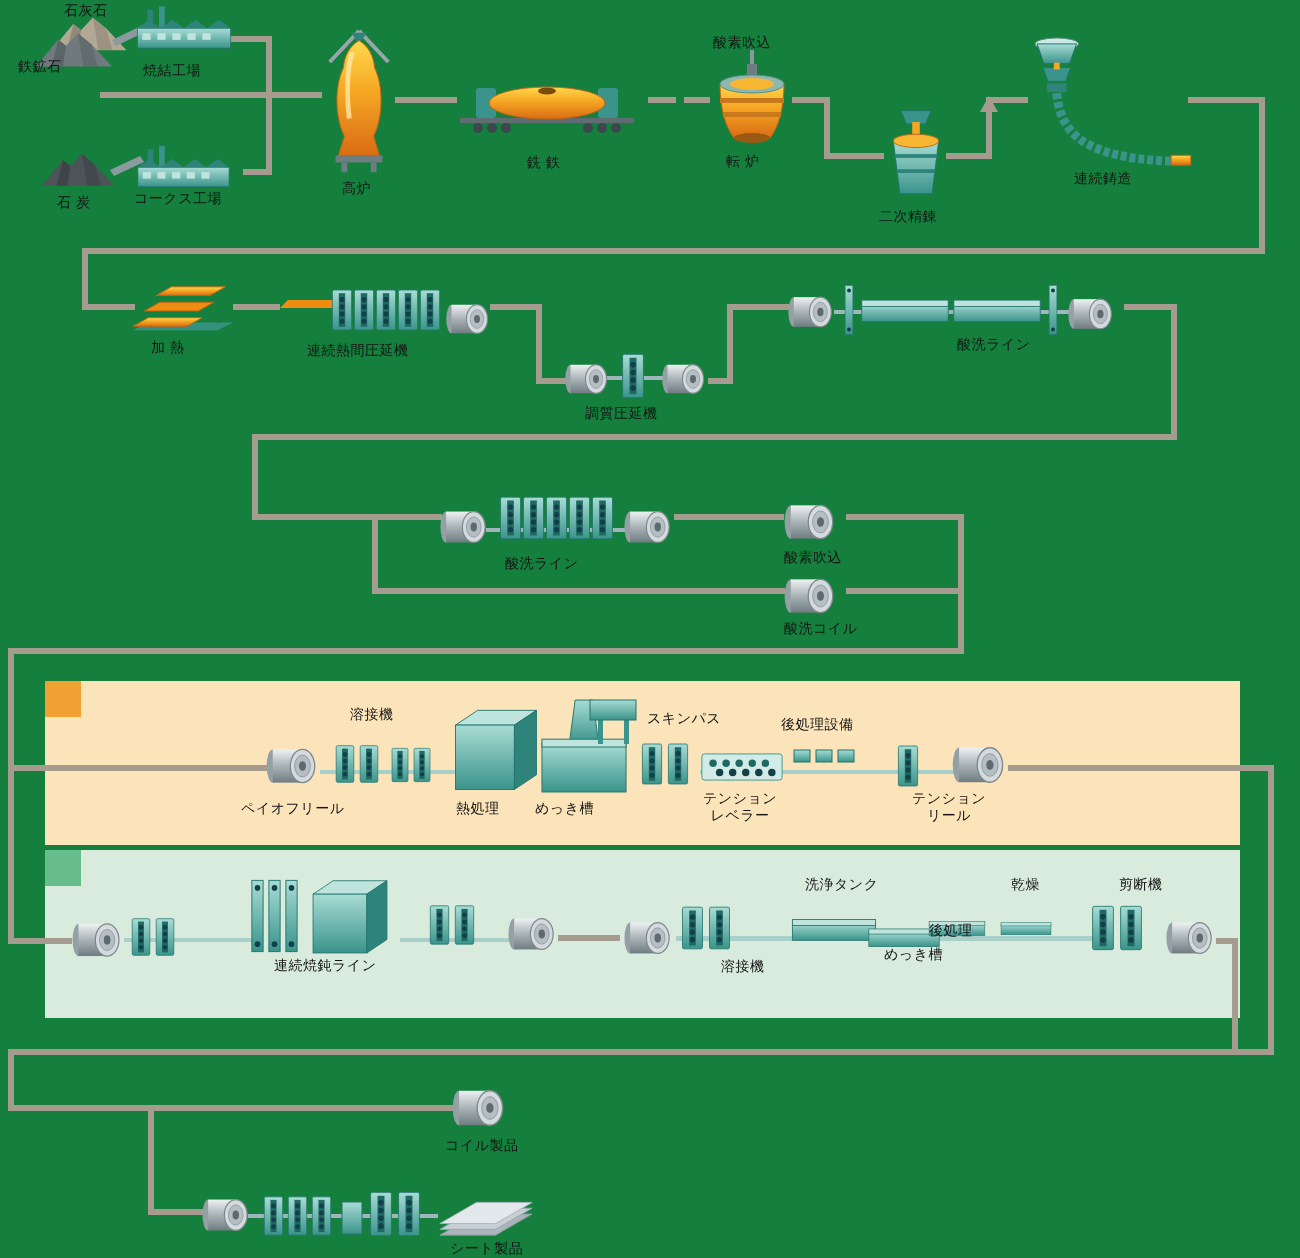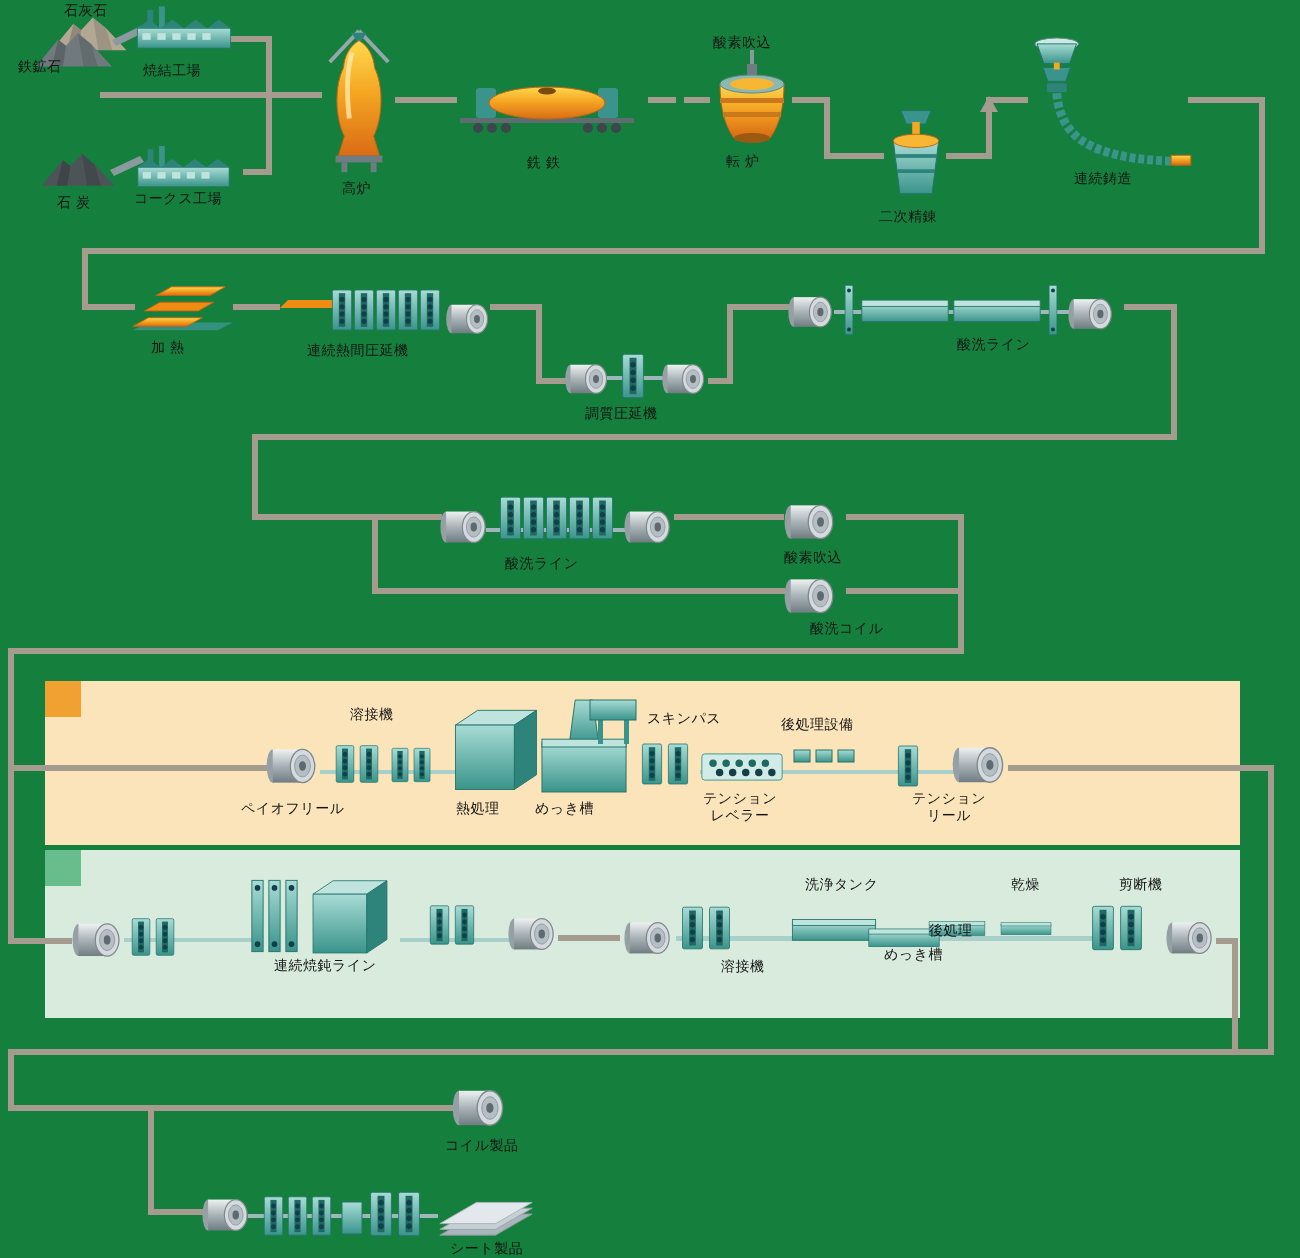--- a/index.html
+++ b/index.html
@@ -360,21 +360,21 @@
 <div class="lbl" style="left:713px; top:34px;">酸素吹込</div>
 <div class="lbl" style="left:726px; top:153px;">転 炉</div>
 <div class="lbl" style="left:879px; top:208px;">二次精錬</div>
 <div class="lbl" style="left:1074px; top:170px;">連続鋳造</div>
 <div class="lbl" style="left:151px; top:339px;">加 熱</div>
 <div class="lbl" style="left:307px; top:342px;">連続熱間圧延機</div>
 <div class="lbl" style="left:585px; top:405px;">調質圧延機</div>
 <div class="lbl" style="left:925px; top:336px;padding-left:32px;">酸洗ライン</div>
 <div class="lbl" style="left:505px; top:555px;">酸洗ライン</div>
 <div class="lbl" style="left:784px; top:549px;">酸素吹込</div>
-<div class="lbl" style="left:784px; top:620px;margin-left:26px;">酸洗コイル</div>
+<div class="lbl" style="left:784px; top:620px;">酸洗コイル</div>
 <div class="lbl" style="left:350px; top:706px;">溶接機</div>
 <div class="lbl" style="left:647px; top:710px;">スキンパス</div>
 <div class="lbl" style="left:781px; top:716px;">後処理設備</div>
 <div class="lbl" style="left:241px; top:800px;">ペイオフリール</div>
 <div class="lbl" style="left:456px; top:800px;">熱処理</div>
 <div class="lbl" style="left:535px; top:800px;">めっき槽</div>
 <div class="lbl two" style="left:703px; top:790px;">
   <div>テンション</div>
   <div>レベラー</div>
 </div>

